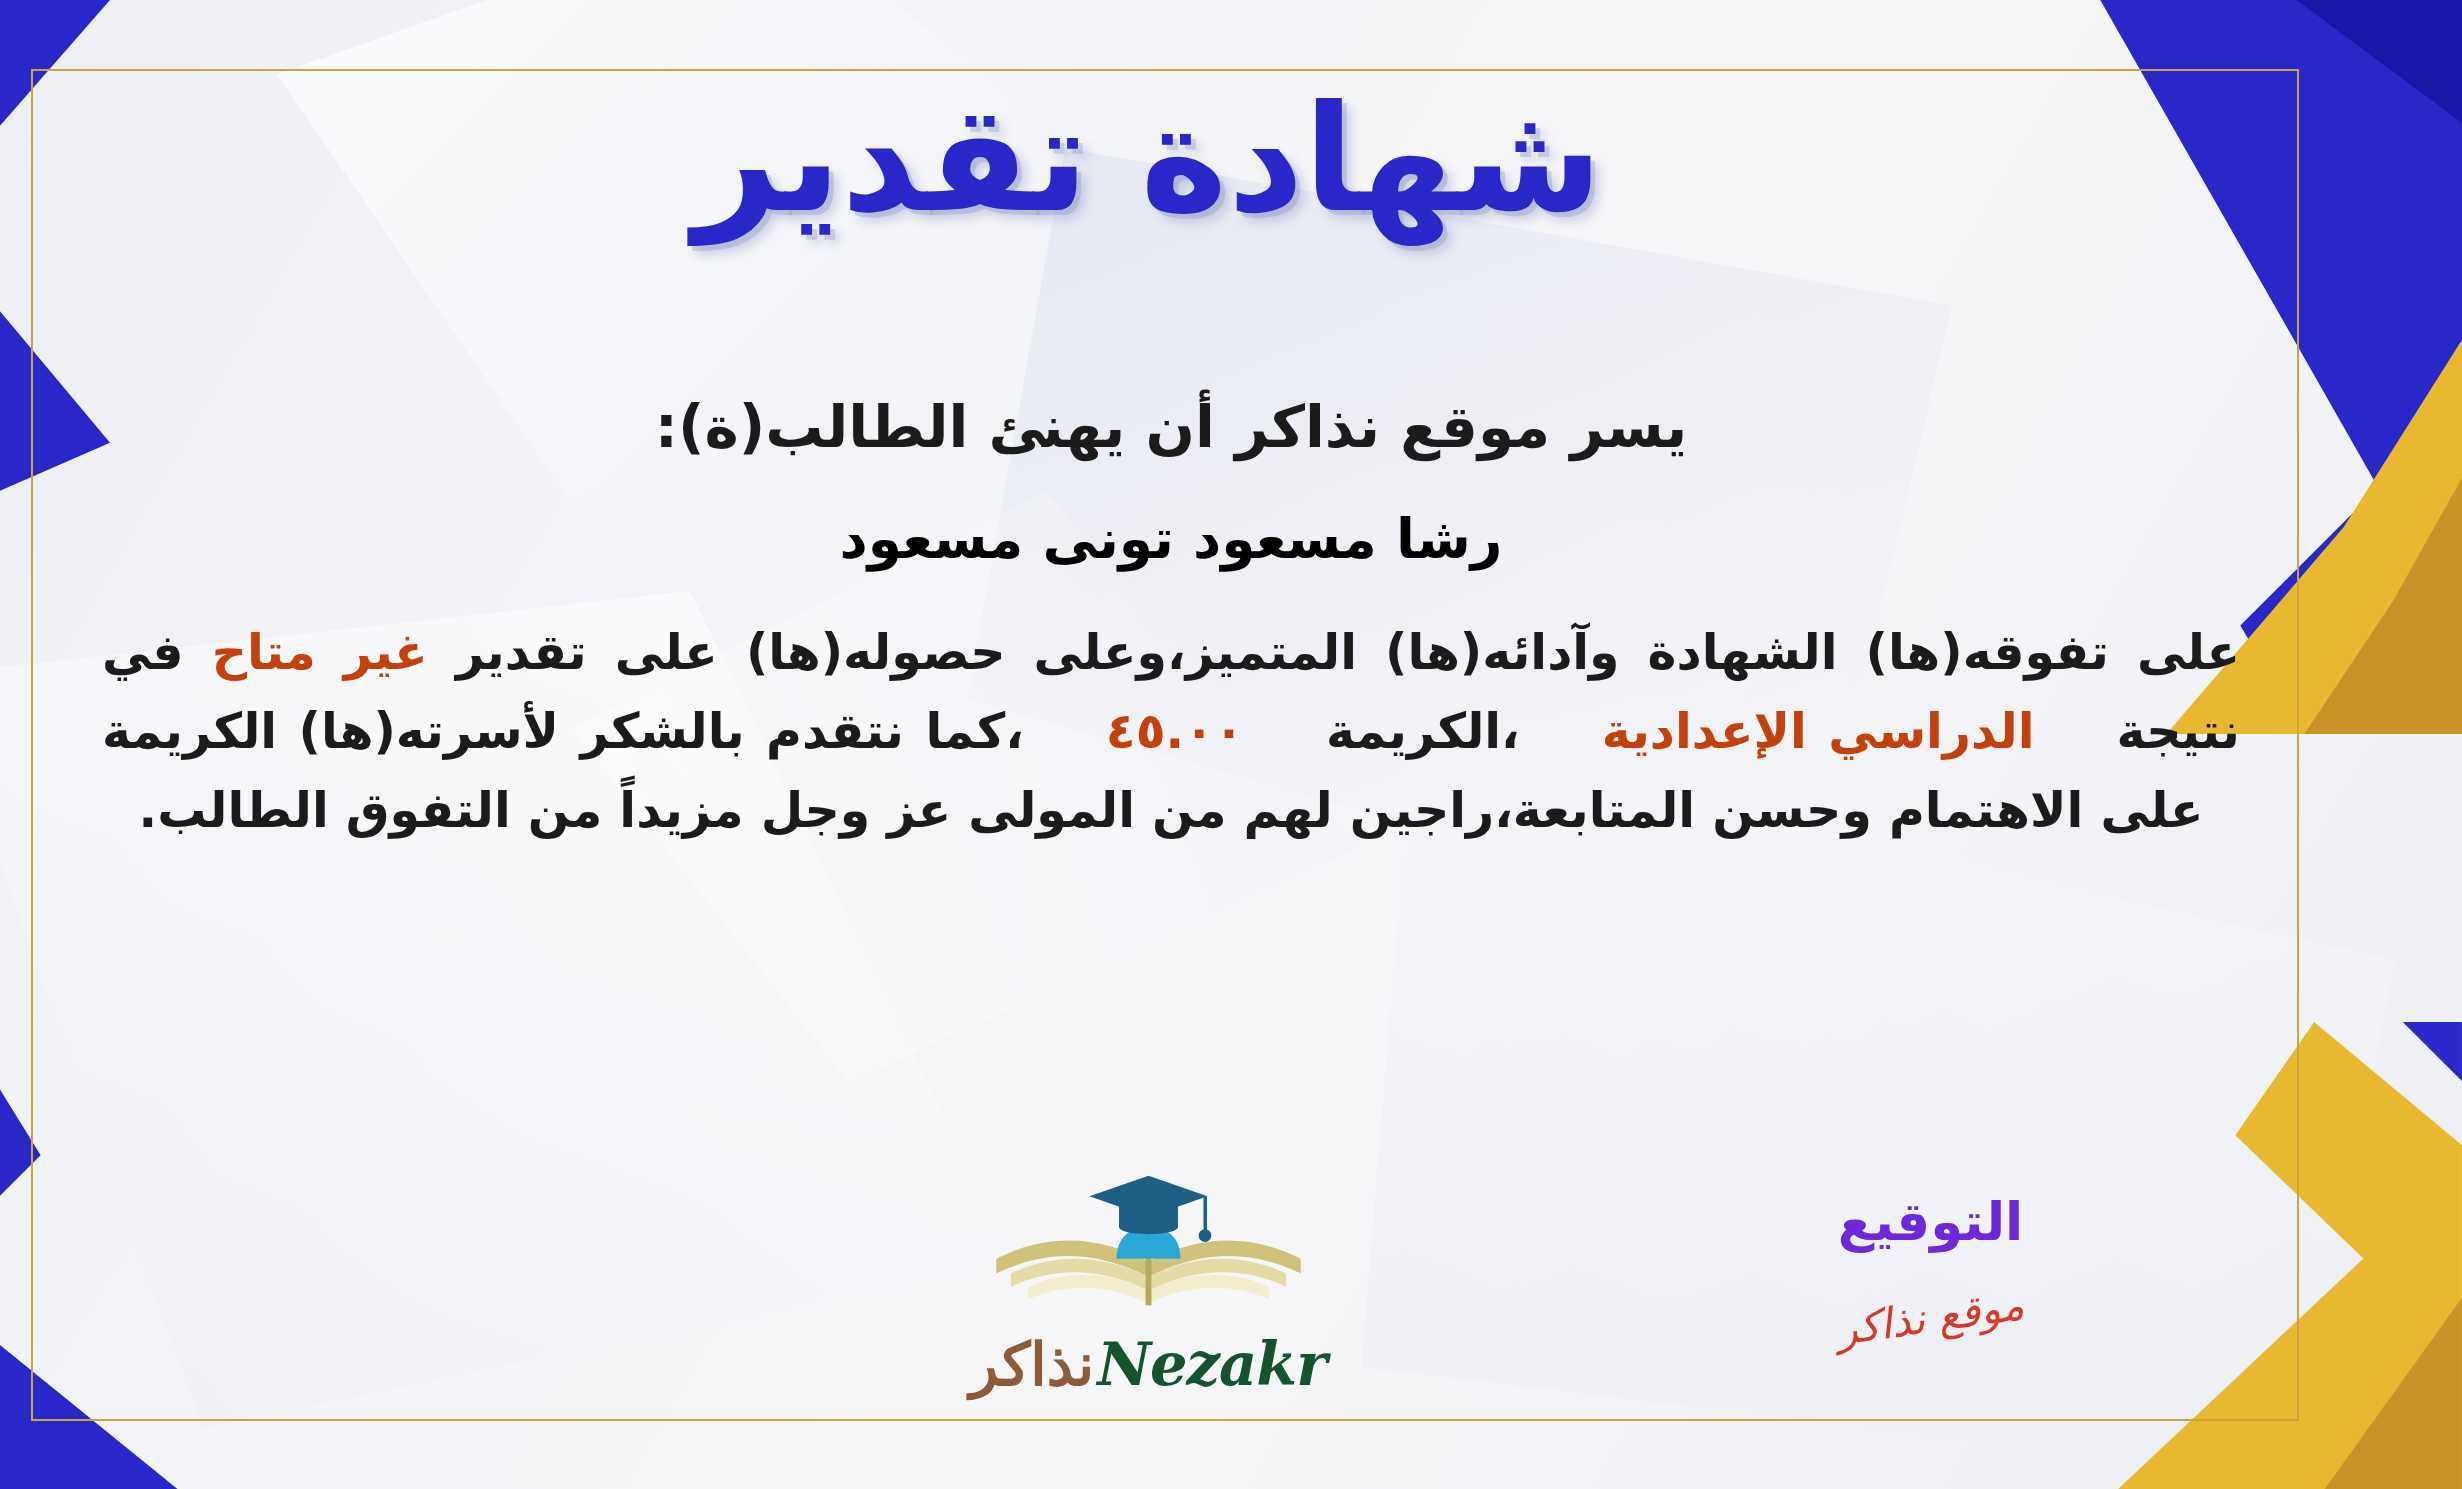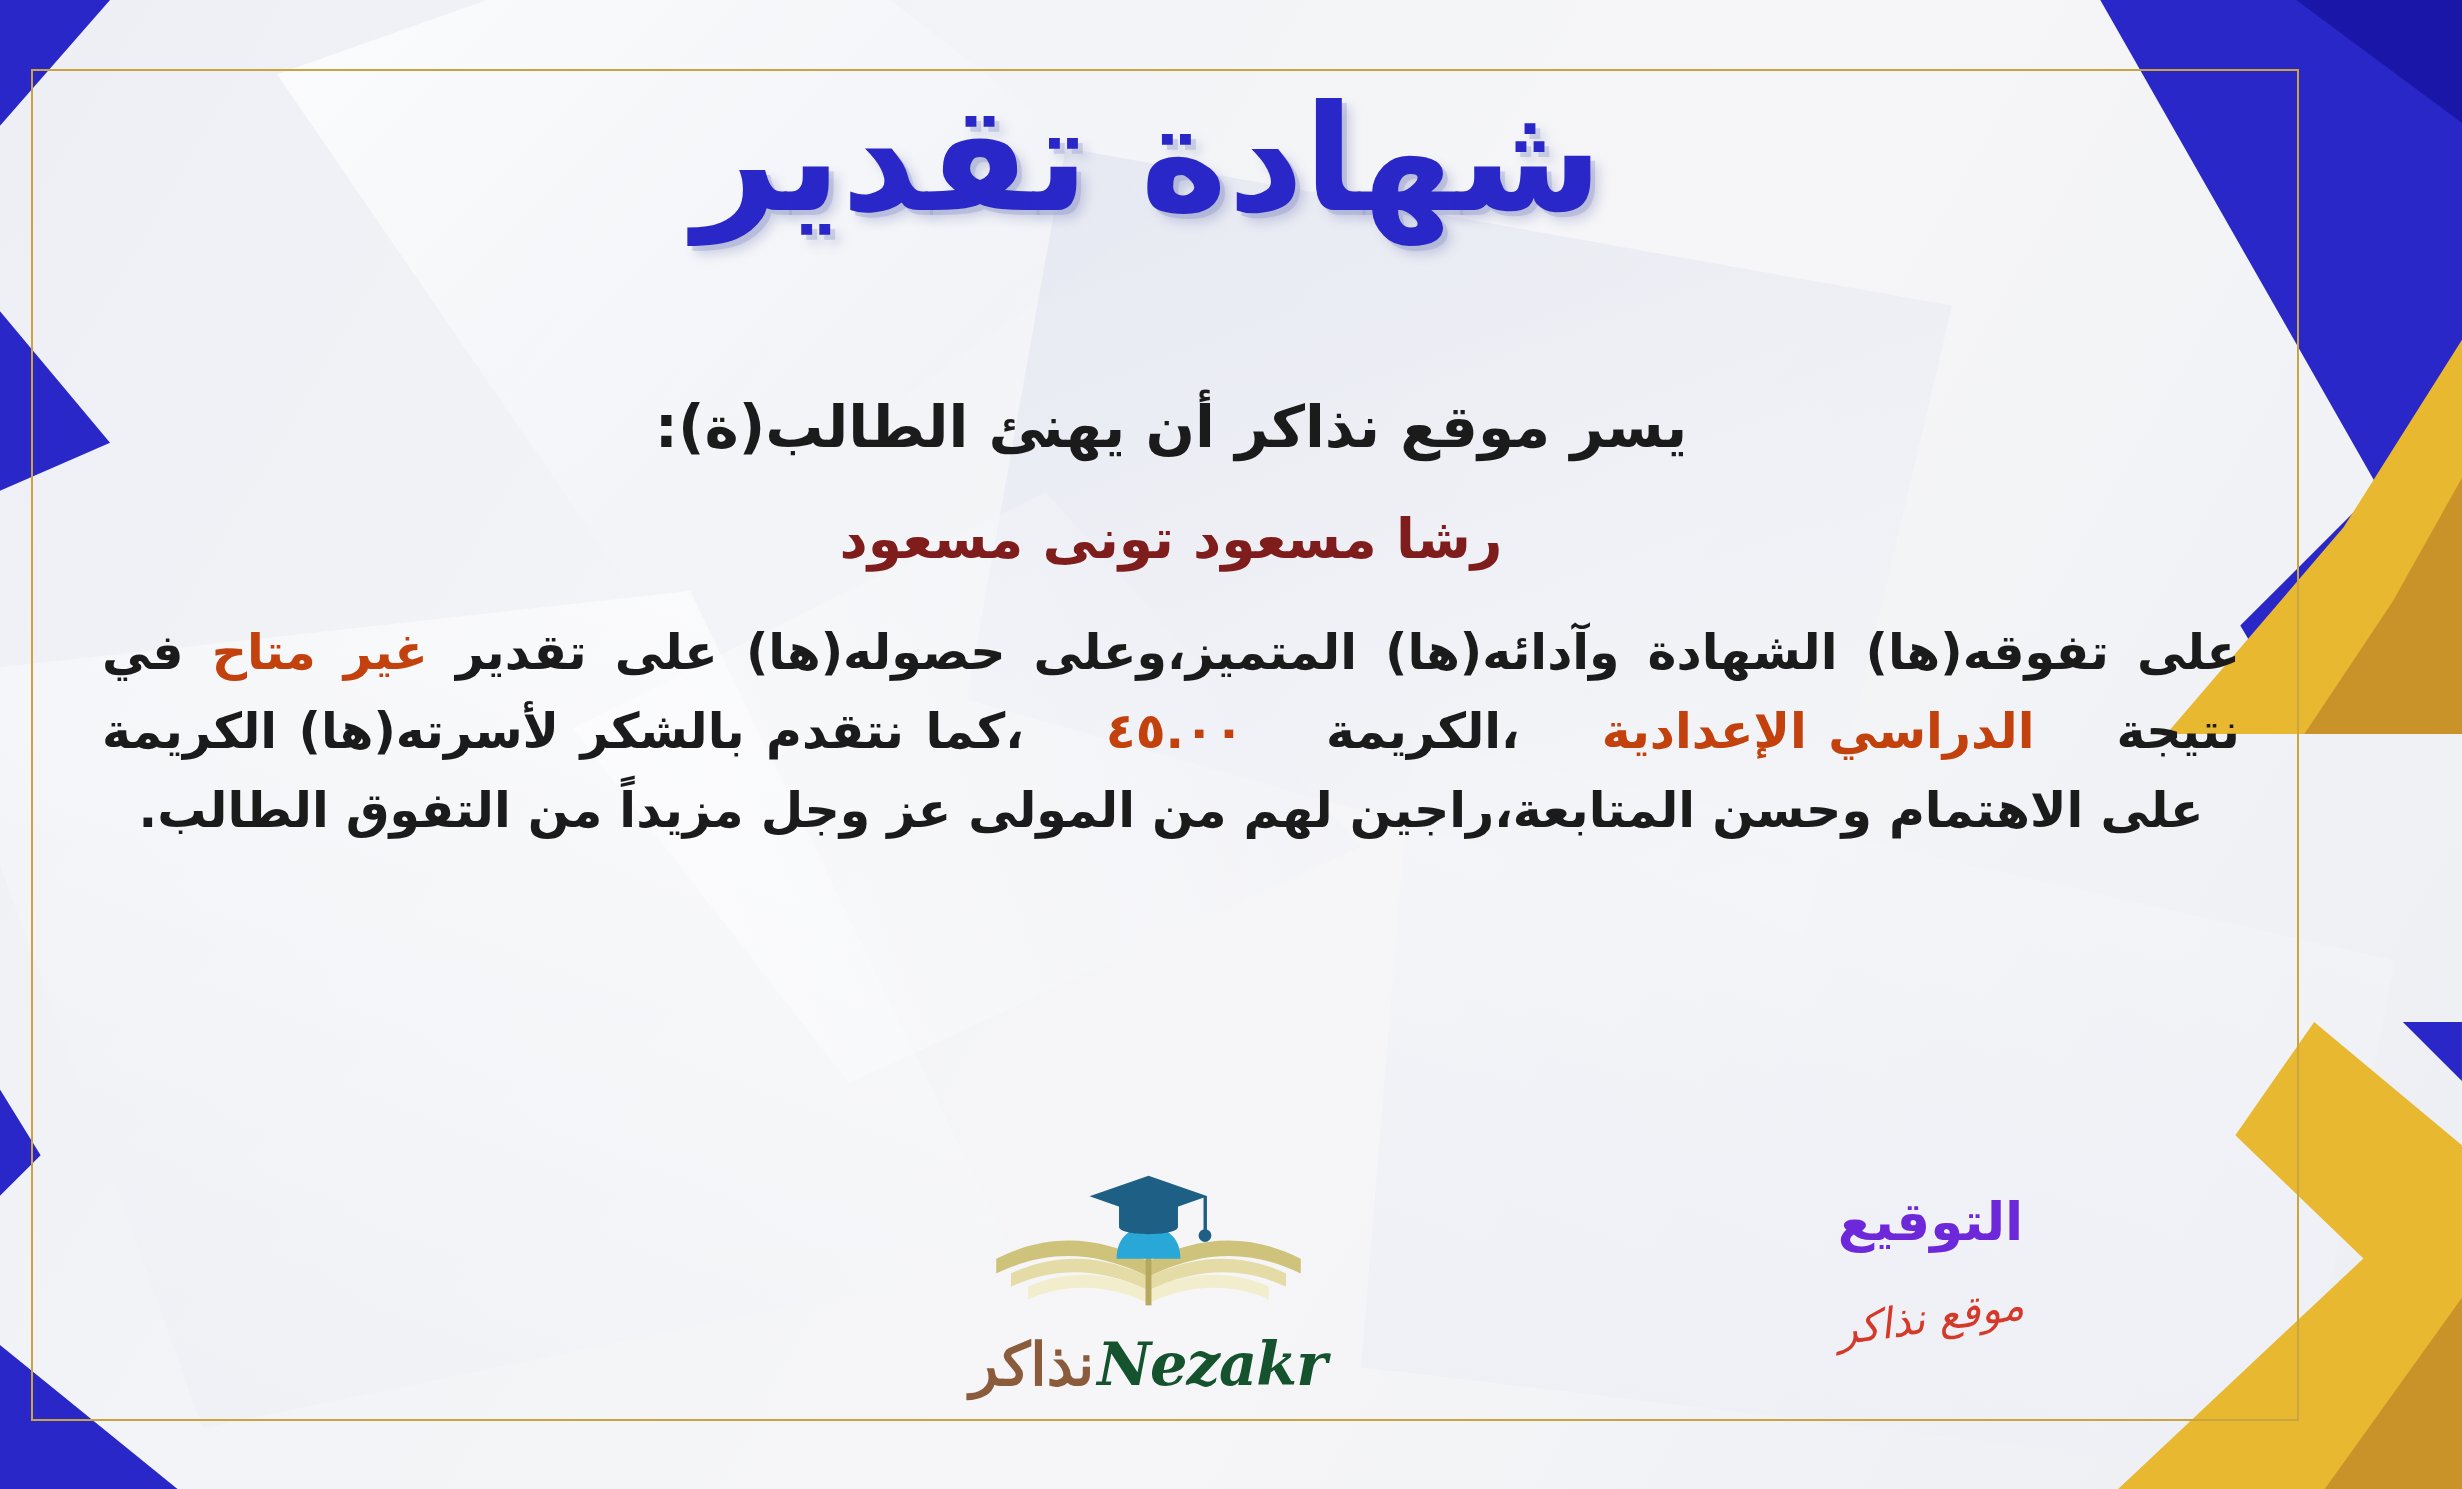--- a/index.html
+++ b/index.html
@@ -118,21 +118,21 @@
   }
   .line-greeting {
     font-size: 58px;
     font-weight: 700;
     line-height: 1.5;
     margin-bottom: 29.5px;
   }
   .student-name {
     font-size: 55px;
     font-weight: 700;
-    color: #7f1d1d;
+    color: #000000;
     margin-bottom: 35px;
     line-height: 1.4;
   }
   .paragraph {
     font-size: 49px;
     font-weight: 700;
     line-height: 1.62;
     text-align: justify;
     text-align-last: center;
   }

